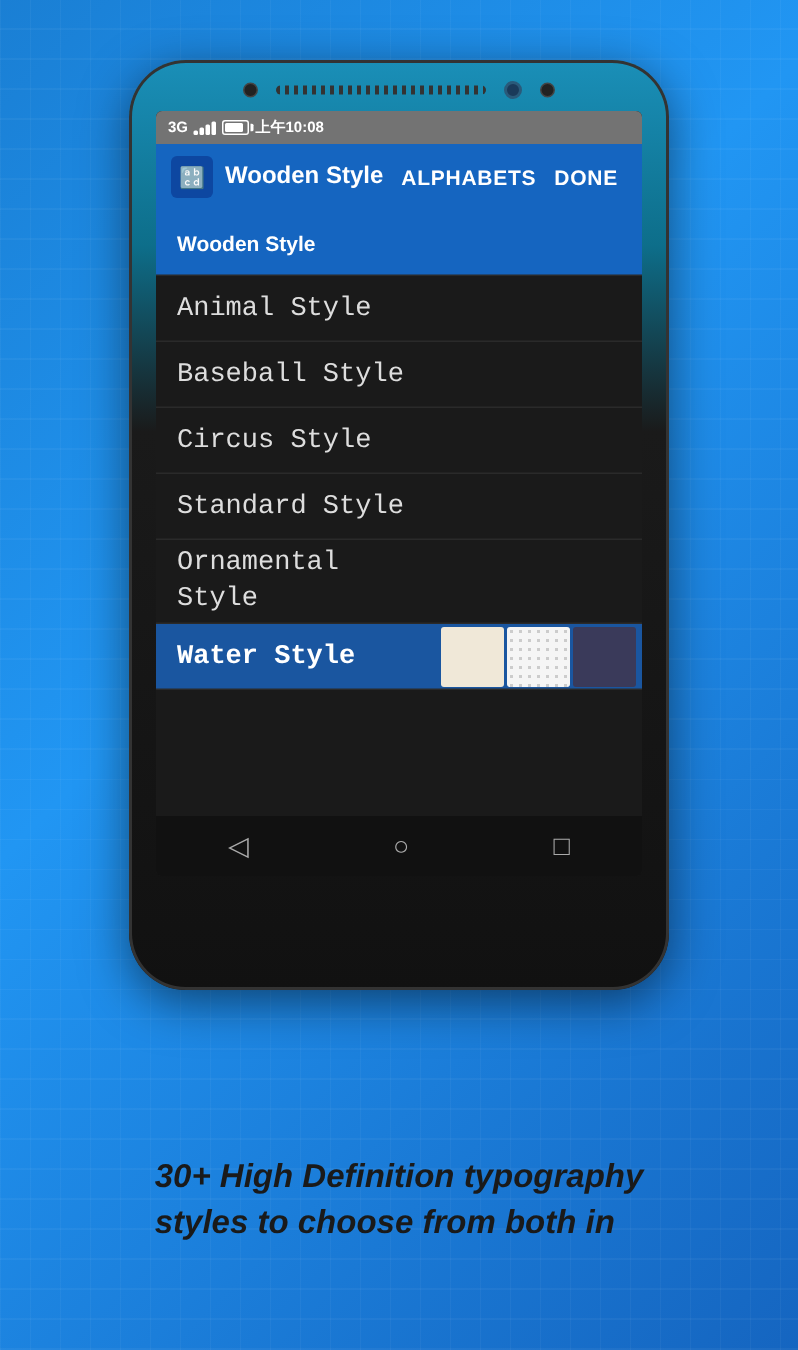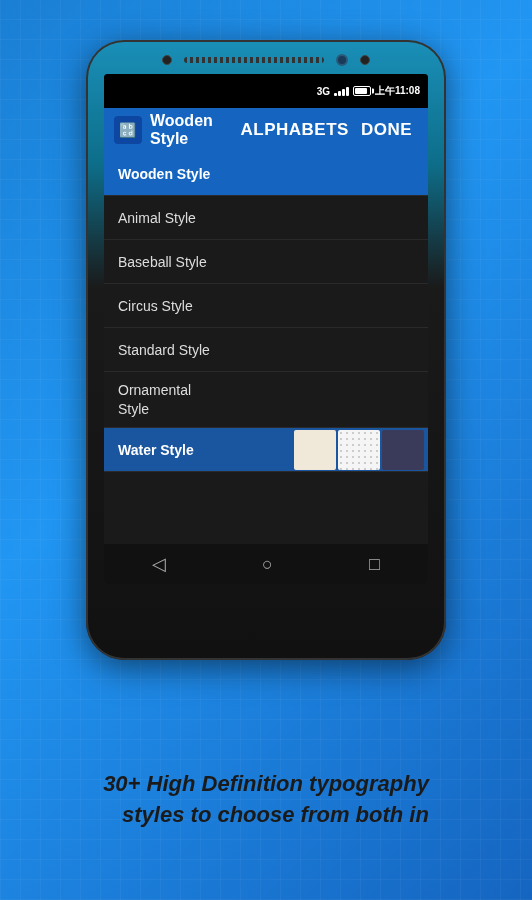--- a/index.html
+++ b/index.html
@@ -70,27 +70,26 @@
       margin: 0 18px;
       height: 510px;
       background: #1a1a1a;
       border-radius: 4px;
       overflow: hidden;
       position: relative;
     }
 
     
     .status-bar {
-      background: #000000;
-      display: flex;
-      justify-content: flex-end;
+      background: #737373;
+      display: flex;
       align-items: center;
       padding: 2px 8px;
       gap: 4px;
-      height: 34px;
+      height: 22px;
     }
     .status-bar-text {
       color: white;
       font-size: 10px;
       font-weight: bold;
     }
     .signal-bars {
       display: flex;
       align-items: flex-end;
       gap: 1px;
@@ -147,21 +146,21 @@
       font-size: 16px;
     }
     .app-header-title {
       color: white;
       font-size: 16px;
       font-weight: bold;
       flex: 1;
     }
     .header-btn {
       color: white;
-      font-size: 17px;
+      font-size: 14px;
       font-weight: bold;
       padding: 4px 6px;
       cursor: pointer;
       letter-spacing: 0.5px;
     }
 
     
     .menu-list {
       background: #1a1a1a;
       overflow-y: auto;
@@ -171,21 +170,22 @@
       display: flex;
       align-items: center;
       padding: 0 14px;
       height: 44px;
       border-bottom: 1px solid #2a2a2a;
       cursor: pointer;
       position: relative;
     }
     .menu-item-text {
       color: #ddd;
-      font-size: 14px;
+      font-size: 18px;
+      font-family: Liberation Mono, monospace;
     }
     
     .menu-item.highlighted {
       background: #1a56a0;
     }
     .menu-item.highlighted .menu-item-text {
       color: white;
     }
 
     
@@ -230,21 +230,21 @@
       display: flex;
       align-items: center;
       justify-content: center;
       padding: 20px 30px;
       z-index: 1;
     }
     .bottom-text {
       color: #1a1a1a;
       font-size: 22px;
       font-weight: 900;
-      text-align: right;
+      text-align: left;
       line-height: 1.4;
       font-style: italic;
     }
     .thumb {
       width: 42px;
       height: 40px;
       border-radius: 2px;
     }
     .thumb-cream { background: #f0e8d8; }
     .thumb-polka { 
@@ -274,21 +274,21 @@
       <span class="status-bar-text">3G</span>
       <div class="signal-bars">
         <div class="signal-bar" style="height:3px"></div>
         <div class="signal-bar" style="height:5px"></div>
         <div class="signal-bar" style="height:7px"></div>
         <div class="signal-bar" style="height:9px"></div>
       </div>
       <div class="battery-icon">
         <div class="battery-fill"></div>
       </div>
-      <span class="status-bar-text">上午11:08</span>
+      <span class="status-bar-text">上午10:08</span>
     </div>
 
     <div class="app-header">
       <div class="app-header-icon">
         <span style="font-size:14px;">🔡</span>
       </div>
       <span class="app-header-title">Wooden Style</span>
       <span class="header-btn">ALPHABETS</span>
       <span class="header-btn">DONE</span>
     </div>

